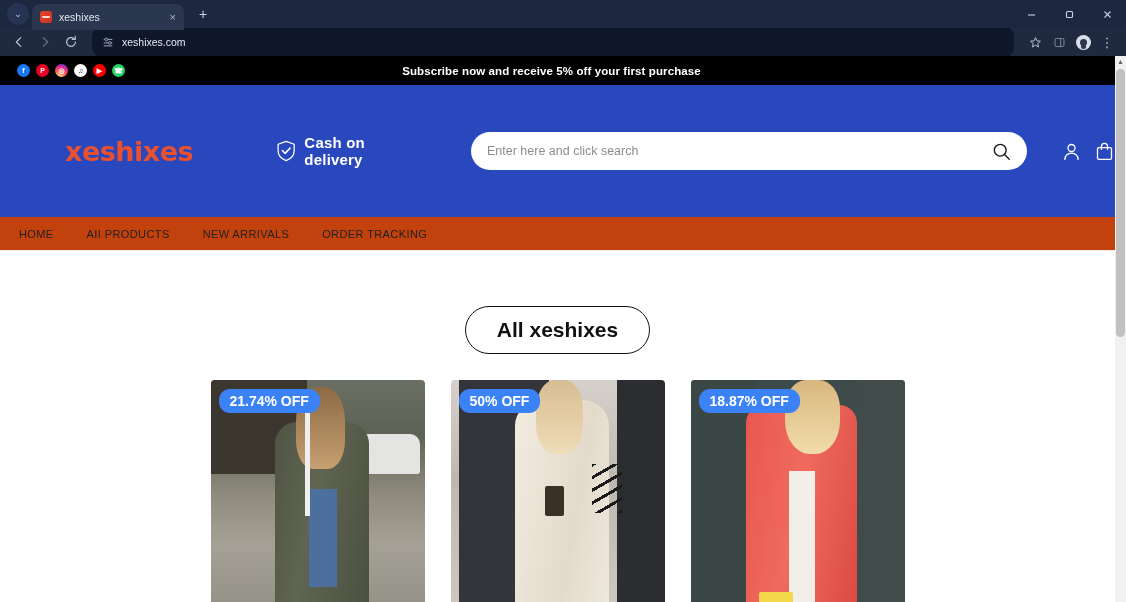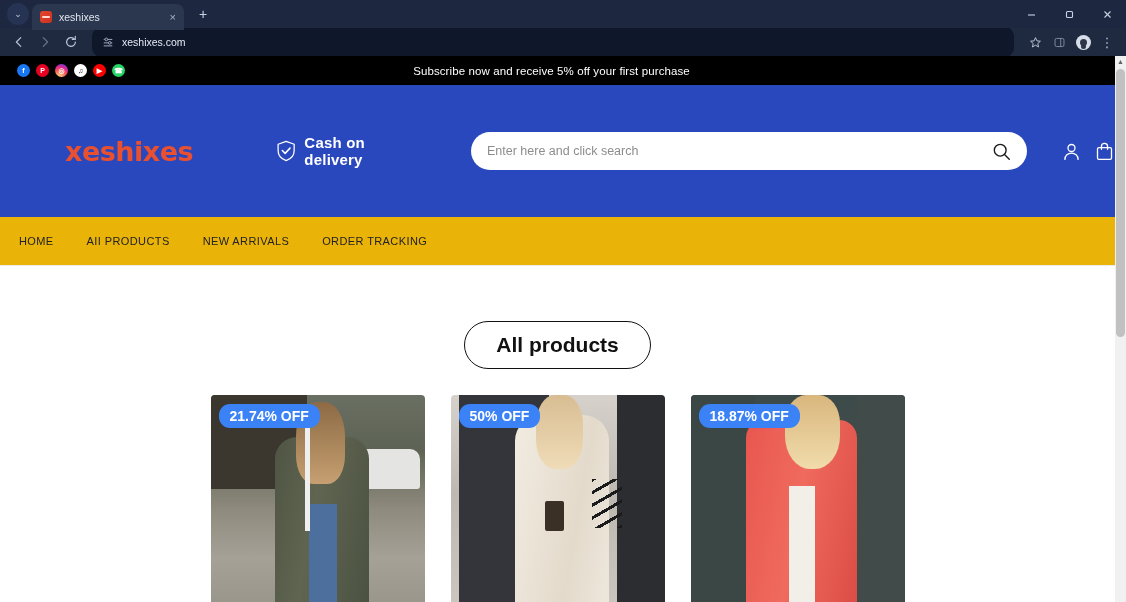--- a/index.html
+++ b/index.html
@@ -92,21 +92,21 @@
     font-size:7px; color:#fff; font-weight:bold;
   }
   .soc-facebook{ background:#1877f2; }
   .soc-pinterest{ background:#e60023; }
   .soc-instagram{ background:radial-gradient(circle at 30% 107%,#fdf497 0%,#fd5949 45%,#d6249f 70%,#285aeb 100%); }
   .soc-tiktok{ background:#ffffff; color:#111; }
   .soc-youtube{ background:#ff0000; }
   .soc-whatsapp{ background:#25d366; }
   .announce-text{
     position:absolute; left:0; right:12px; text-align:center;
-    color:#ffffff; font-size:11.5px; font-weight:normal; letter-spacing:.1px;
+    color:#ffffff; font-size:11.5px; font-weight:bold; letter-spacing:.1px;
     pointer-events:none;
   }
 
   
   .blue-header{
     height:132px; background:#2a48bd; display:flex; align-items:center;
     padding:0 0 0 0; position:relative;
   }
   .logo{
     margin-left:65px; font-size:27px; font-weight:900; color:#e8502f;
@@ -124,21 +124,21 @@
   .searchwrap input{
     flex:1; border:0; outline:none; font-size:12.5px; color:#222;
     background:transparent; font-family:Liberation Sans, sans-serif;
   }
   .searchwrap input::placeholder{ color:#8d8d8d; }
   .header-icons{ display:flex; align-items:center; gap:12px; margin-left:34px; }
   .hicon{ color:#fff; display:flex; }
 
   
   .navbar{
-    height:49px; background:#eab308; display:flex; align-items:center;
+    height:34px; background:#c2410c; display:flex; align-items:center;
     border-bottom:1px solid #ececec;
   }
   .nav-item{
     font-size:11px; color:#222; letter-spacing:.4px; font-weight:500;
     margin-right:33px; white-space:nowrap;
   }
   .nav-item:first-child{ margin-left:19px; }
 
   
   .section-title-wrap{ display:flex; justify-content:center; margin-top:55px; }
@@ -369,21 +369,21 @@
       </div>
 
       <div class="navbar">
         <a class="nav-item">HOME</a>
         <a class="nav-item">AII PRODUCTS</a>
         <a class="nav-item">NEW ARRIVALS</a>
         <a class="nav-item">ORDER TRACKING</a>
       </div>
 
       <div class="section-title-wrap">
-        <div class="section-pill">All products</div>
+        <div class="section-pill">All xeshixes</div>
       </div>
 
       <div class="grid">
 
         <div class="card">
           <div class="badge">21.74% OFF</div>
           <div class="card-img">
             <div class="ph ph1">
               <div class="bg-b"></div>
                 <div class="car"></div>

